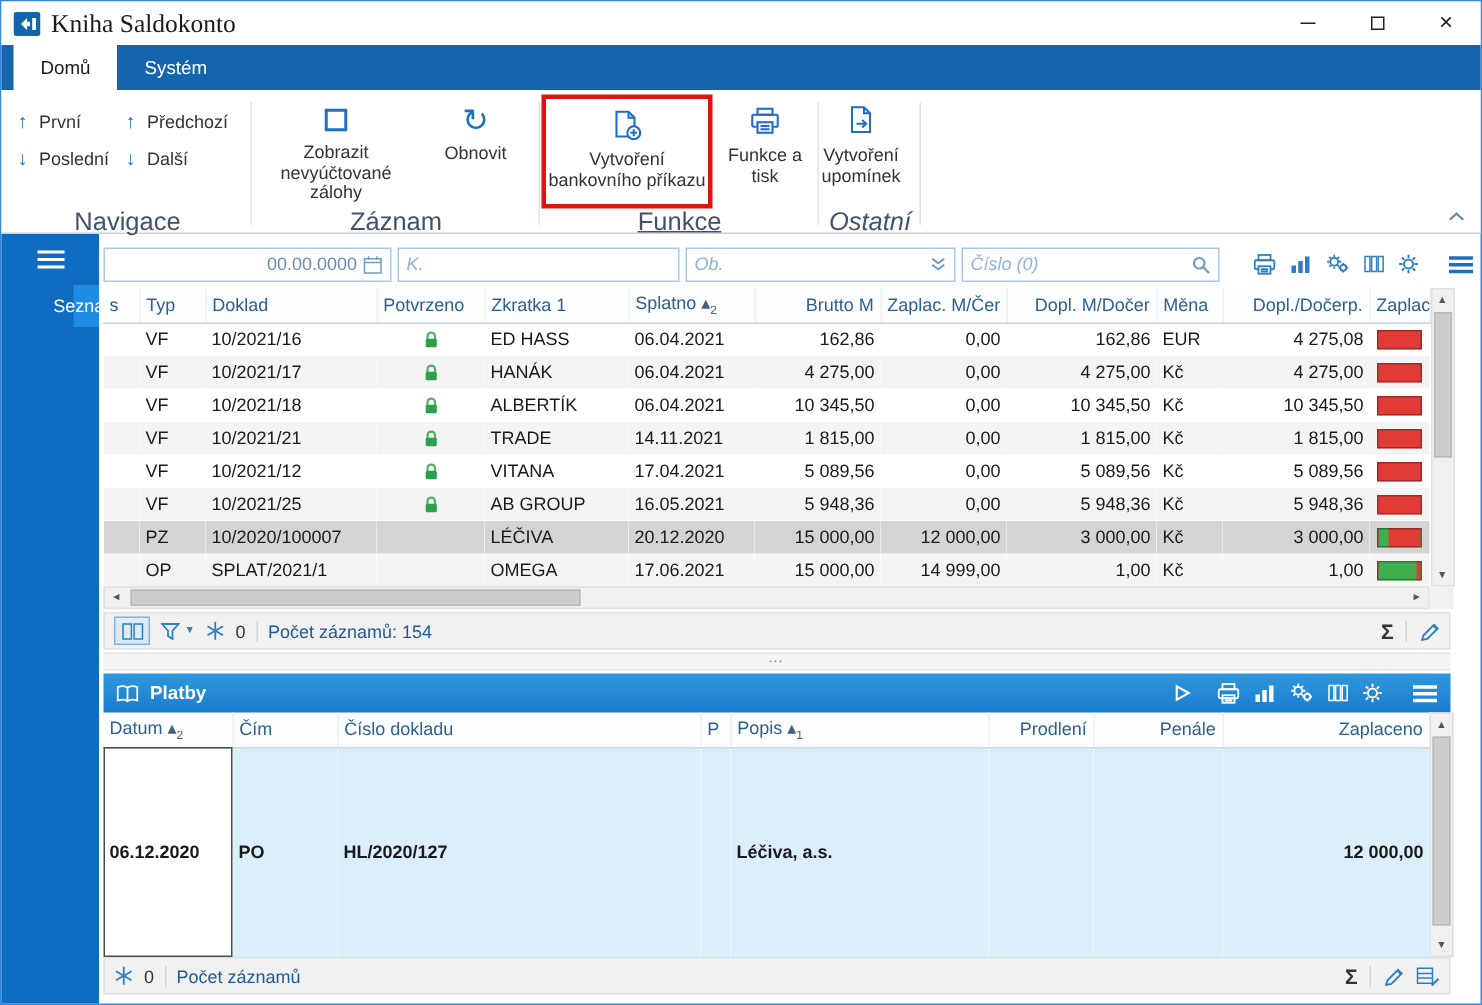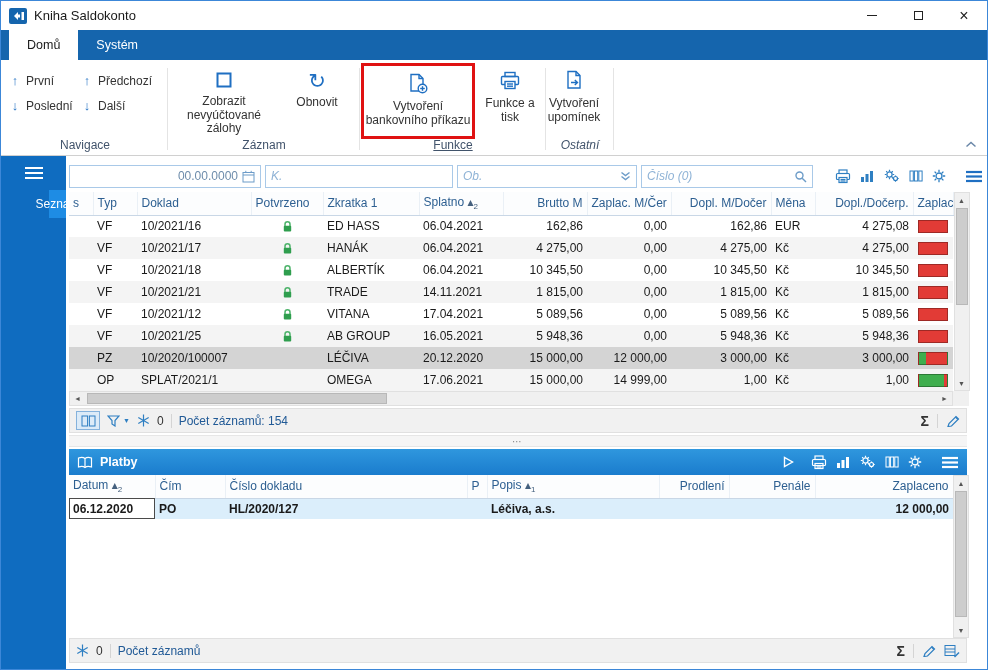--- a/index.html
+++ b/index.html
@@ -2,21 +2,21 @@
 <html><head>
 <meta charset="utf-8">
 <style>
   * { margin:0; padding:0; box-sizing:border-box; }
   html,body { width:988px; height:670px; }
   body { font-family:"Liberation Sans","DejaVu Sans",sans-serif; font-size:12px; color:#1a1a1a; background:#fff; overflow:hidden; }
   .window { width:988px; height:670px; border:1px solid #3c87d8; display:flex; flex-direction:column; background:#fff; }
 
   
   .titlebar { height:29px; flex:0 0 auto; display:flex; align-items:center; gap:7px; padding-left:8px; background:#fff; }
-  .title { font-size:13px; }
+  .title { font-size:17px;font-family:Liberation Serif, serif; }
   .win-controls { margin-left:auto; display:flex; height:100%; }
   .win-btn { width:46px; display:flex; align-items:center; justify-content:center; color:#222; cursor:default; }
   .min-glyph { width:10px; height:1px; background:#222; display:block; }
   .max-glyph { width:9px; height:9px; border:1px solid #222; display:block; }
   .close-glyph { font-size:16px; line-height:1; }
 
   
   .tabstrip { height:30px; flex:0 0 auto; background:#1565ad; display:flex; padding-left:8px; }
   .tab { padding:0 18px; line-height:30px; color:#fff; font-size:12.5px; cursor:default; }
   .tab.active { background:#fff; color:#1a1a1a; }
@@ -30,21 +30,21 @@
   .arrow-ic { color:#1f6fc2; font-size:13px; font-weight:bold; width:12px; display:inline-block; text-align:center; }
   .big-btn { display:flex; flex-direction:column; align-items:center; gap:5px; padding-top:7px; background:none; border:0; font:inherit; font-size:12px; color:#333; line-height:13.5px; text-align:center; height:72px; cursor:default; }
   .btn-zalohy { width:106px; margin-left:6px; }
   .btn-obnovit { width:80px; }
   .btn-bank { width:108px; }
   .btn-upominky { width:66px; }
   .btn-funkce { width:62px; margin-left:4px; }
   .bank-wrap { border:3px solid #e01212; margin-left:4px; height:76px; }
   .refresh-glyph { font-size:21px; line-height:21px; color:#1f6fc2; }
   .ribbon-ic { color:#1f6fc2; height:22px; display:flex; align-items:center; justify-content:center; }
-  .group-labels { position:absolute; left:0; right:0; bottom:1px; height:17px; font-size:12px; color:#41536b; }
+  .group-labels { position:absolute; left:0; right:0; bottom:1px; height:17px; font-size:17px; color:#41536b; }
   .glabel { position:absolute; top:1px; text-align:center; }
   .gl-nav { left:4px; width:160px; } .gl-zaznam { left:170px; width:186px; }
   .gl-funkce { left:362px; width:180px;text-decoration:underline; } .gl-ostatni { left:548px; width:62px;font-style:italic; }
   .gsep { position:absolute; top:8px; height:82px; width:1px; background:#e4e4e4; }
   .gs1{left:166px;} .gs2{left:358px;} .gs3{left:544px;} .gs4{left:612px;}
   .ribbon-collapse { position:absolute; right:10px; bottom:4px; color:#6a87a8; }
 
   
   .body { flex:1; display:flex; min-height:0; }
   .sidebar { width:65px; flex:0 0 auto; background:#0f6cc0; display:flex; flex-direction:column; }
@@ -101,21 +101,21 @@
   
   .splitter { height:12px; flex:0 0 auto; margin:2px 16px 2px 0; background:#f5f5f5; border-top:1px solid #e6e6e6; border-bottom:1px solid #e6e6e6; display:flex; align-items:center; justify-content:center; color:#8a8a8a; font-size:10px; letter-spacing:2px; cursor:default; }
 
   
   .platby-header { height:26px; flex:0 0 auto; margin-right:16px; background:linear-gradient(#2f97de,#1a7ccd); color:#fff; display:flex; align-items:center; gap:7px; padding:0 8px; }
   .platby-title { font-weight:bold; font-size:12.5px; }
   .ph-icons { margin-left:auto; display:flex; align-items:center; gap:9px; color:#fff; }
   .ph-icons .ficon { display:flex; cursor:default; }
   .play-gap { margin-right:8px; }
   .platby-grid { display:flex; flex:1; min-height:0; margin-right:16px; }
-  .platby-col { width:884px; display:flex; flex-direction:column; }
+  .platby-col { width:884px; display:flex; flex-direction:row; }
   .platby tbody tr { background:#dbeefb;font-weight:bold; }
   .platby td { height:21px; }
   .cell-focus { background:#fff; outline:1.5px solid #4a4a4a; outline-offset:-1.5px; }
   .grid-empty { flex:1; background:#fff; }
 </style>
 </head>
 <body>
 
 <div class="window">
 

